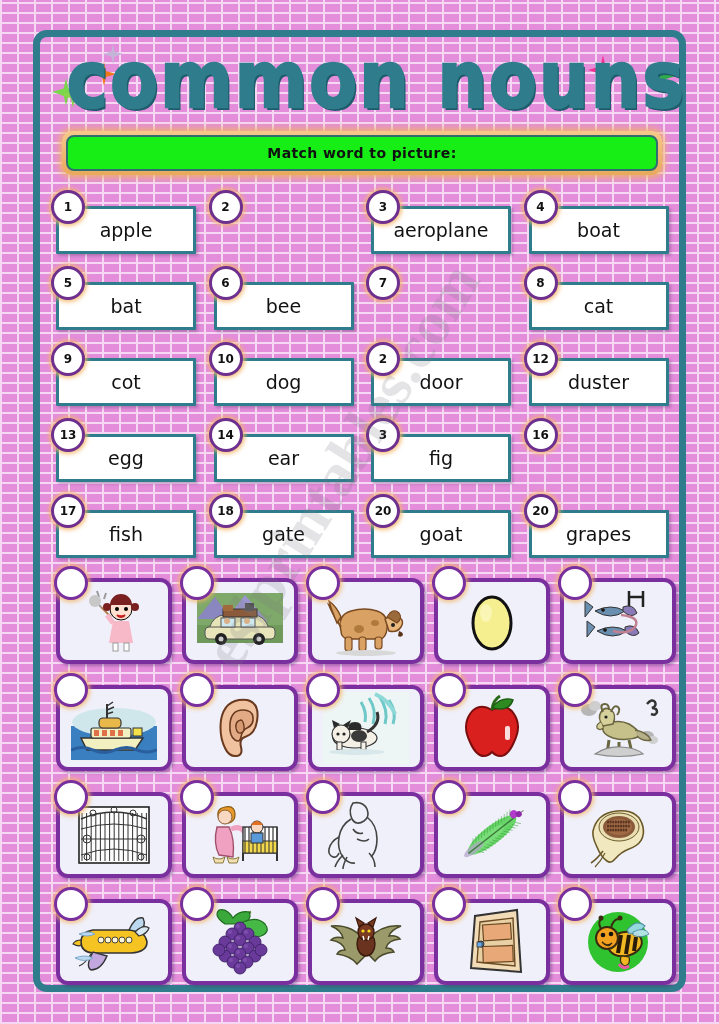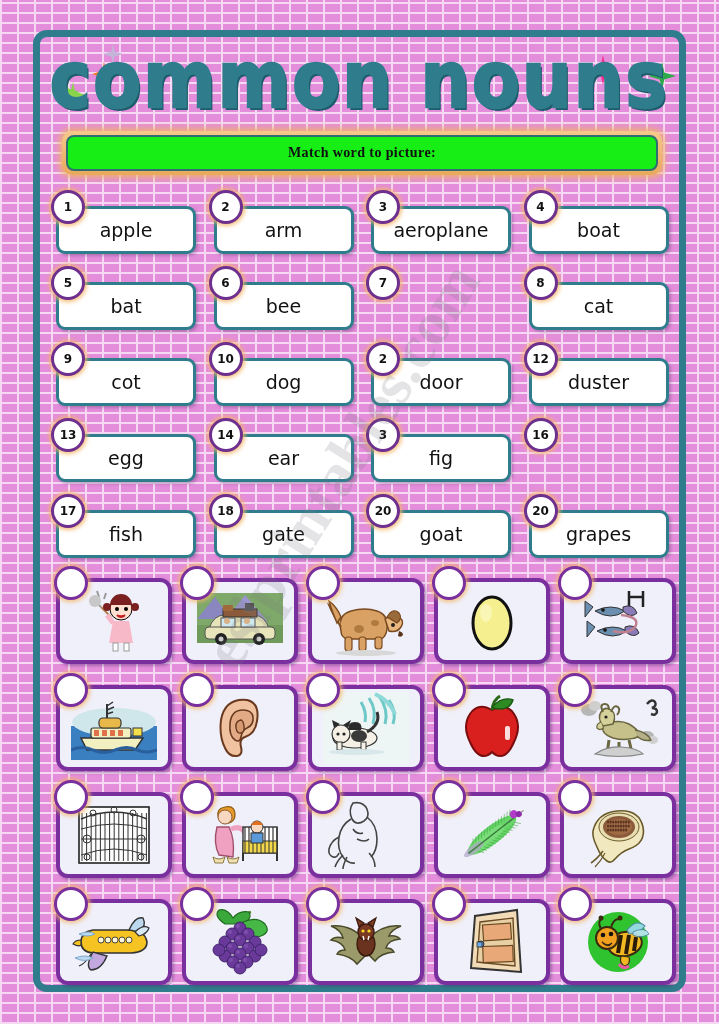--- a/index.html
+++ b/index.html
@@ -29,21 +29,21 @@
     border:7px solid #2f7d8c;border-radius:14px;
     box-sizing:border-box;z-index:2;
   }
 
   
   .star{position:absolute;z-index:3;pointer-events:none;}
 
   
   #title-wrap{
     position:absolute;left:33px;top:34px;width:653px;height:92px;
-    z-index:4;display:flex;align-items:center;justify-content:center;
+    z-index:4;display:flex;align-items:center;justify-content:center;padding-left:17px;
   }
   #title{
     font-family:"DejaVu Sans", sans-serif;
     font-size:62px;font-weight:bold;letter-spacing:2px;
     color:#2f7d8c;
     -webkit-text-stroke:2px #2f7d8c;
     text-shadow:2px 2px 0 #1d5c6a;
     transform:scaleY(1.25) scaleX(1.12);
     white-space:nowrap;
   }
@@ -55,33 +55,33 @@
     background:linear-gradient(#f6c98a,#e8a95c);
     box-shadow:0 0 6px 3px rgba(240,180,100,.85);
     z-index:4;
   }
   #instr{
     position:absolute;left:66px;top:135px;width:592px;height:36px;
     background:#16ee16;border:2px solid #2f6d70;border-radius:8px;
     box-sizing:border-box;
     display:flex;align-items:center;justify-content:center;
     font-size:14px;color:#111;font-weight:600;
-    letter-spacing:.4px;z-index:5;font-family:Liberation Serif, serif;
+    letter-spacing:.4px;z-index:5;
   }
 
   
   #words{
     position:absolute;left:48px;top:192px;width:630px;height:370px;
     z-index:4;
   }
   .wrow{display:flex;height:76px;}
   .wcell{position:relative;width:163px;margin-right:0px;}
   .wbox{
     position:absolute;left:8px;top:14px;width:140px;height:48px;
-    background:#ffffff;border:3px solid #2f7d8c;border-radius:9px;
+    background:#ffffff;border:3px solid #2f7d8c;border-radius:1px;
     box-sizing:border-box;
     display:flex;align-items:center;justify-content:center;
     font-size:19px;color:#111;
     box-shadow:2px 2px 3px rgba(90,60,110,.35);
   }
   .wnum{
     position:absolute;left:3px;top:-2px;width:34px;height:34px;
     border-radius:50%;background:#ffffff;border:3px solid #6e2f8e;
     box-sizing:border-box;
     display:flex;align-items:center;justify-content:center;
@@ -158,21 +158,20 @@
   <span>Match word to picture:</span>
 </div>
 
 <div id="words">
     <div class="wrow">
       <div class="wcell">
         <div class="wbox">apple</div>
         <div class="wnum">1</div>
       </div>
       <div class="wcell">
-        <div class="wbox">arm</div>
         <div class="wnum">2</div>
       </div>
       <div class="wcell">
         <div class="wbox">aeroplane</div>
         <div class="wnum">3</div>
       </div>
       <div class="wcell">
         <div class="wbox">boat</div>
         <div class="wnum">4</div>
       </div>

